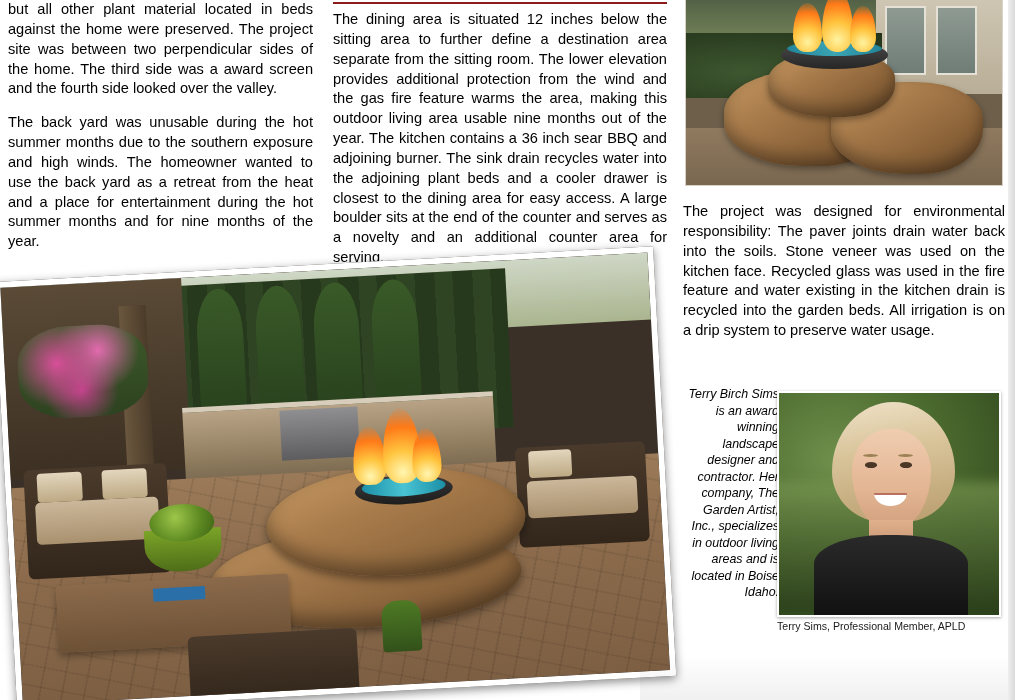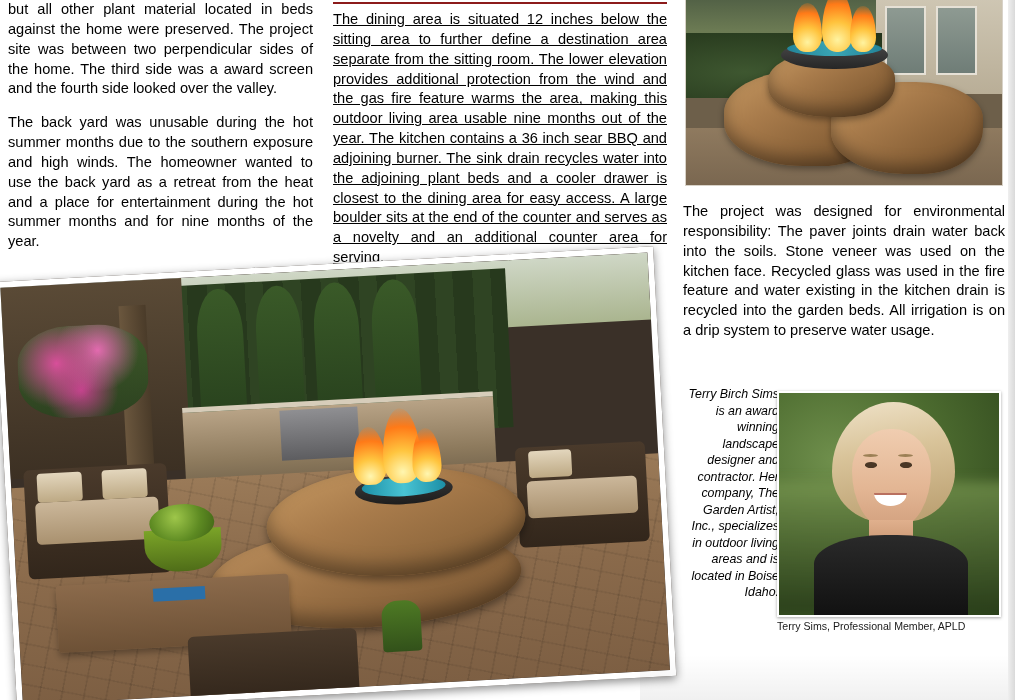--- a/index.html
+++ b/index.html
@@ -28,21 +28,21 @@
     font-size: 14.6px;
     line-height: 1.36;
     color: #000;
   }
   .col p {
     margin: 0 0 14px 0;
   }
   .col p:last-child { margin-bottom: 0; }
 
   #col-left  { left: 8px;   top: 0px;  width: 305px; }
-  #col-mid   { left: 333px; top: 10px; width: 334px; text-decoration: underline; }
+  #col-mid   { left: 333px; top: 10px; width: 334px; }
   #col-right-text { left: 683px; top: 202px; width: 322px; }
 
   
   .rule-top {
     position: absolute;
     left: 333px;
     top: 2px;
     width: 334px;
     height: 2px;
     background: #8c1b1b;

